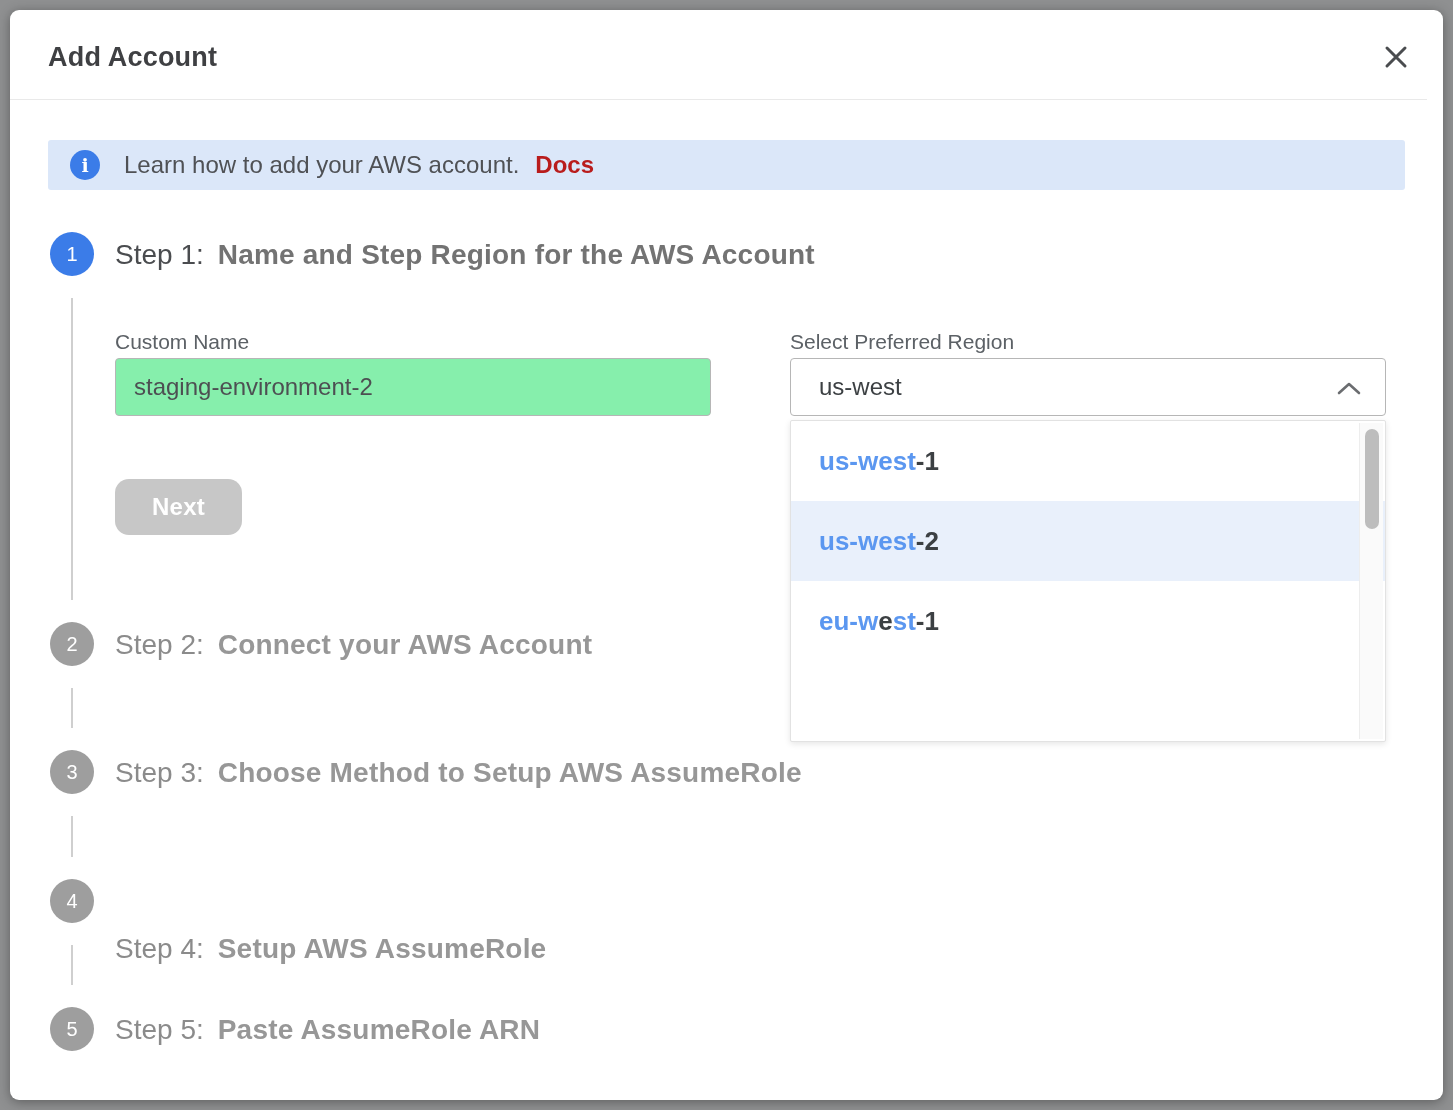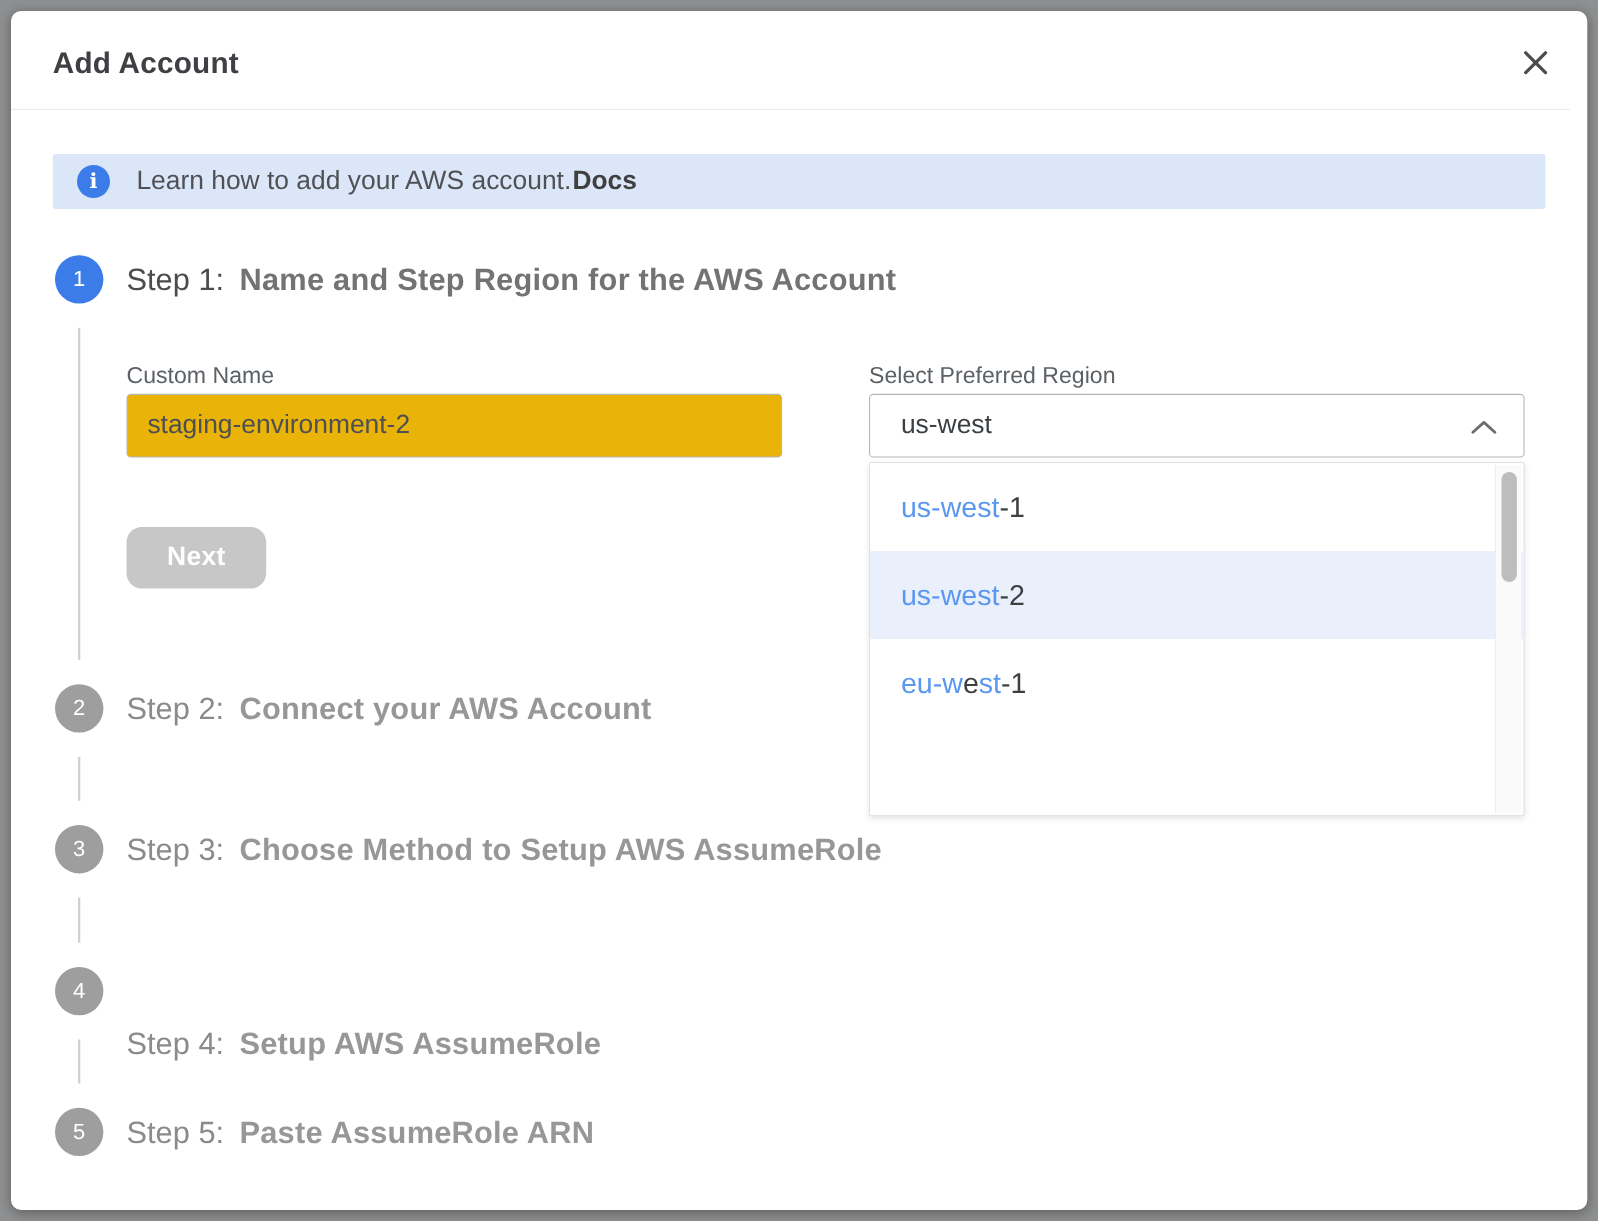--- a/index.html
+++ b/index.html
@@ -35,63 +35,63 @@
     display:flex; align-items:center;
   }
   .info-icon {
     width:30px; height:30px; border-radius:50%;
     background:#3b7ce8; color:#ffffff;
     margin-left:22px; flex:0 0 auto;
     display:flex; align-items:center; justify-content:center;
     font-family:"DejaVu Serif", serif; font-weight:700; font-size:19px;
   }
   .banner-text { margin-left:24px; font-size:24px; color:#4f5155; }
-  .docs-link { margin-left:1px; font-size:24px; color:#404040; font-weight:700; text-decoration:none; cursor:pointer;text-align:center; }
+  .docs-link { margin-left:16px; font-size:24px; color:#b91c1c; font-weight:700; text-decoration:none; cursor:pointer;text-align:center; }
   
   .step-circle {
     position:absolute; left:40px; width:44px; height:44px; border-radius:50%;
     color:#ffffff; font-size:20px;
     display:flex; align-items:center; justify-content:center;
   }
   .step-circle.active { background:#3b7ce8; }
   .step-circle.inactive { background:#9e9e9e; }
   .connector { position:absolute; left:61px; width:2px; background:#cfcfcf; }
   .step-heading { position:absolute; left:105px; height:44px; line-height:46px; white-space:nowrap; font-size:28px; }
   .step-heading .prefix { font-weight:400; margin-right:14px; }
   .step-heading .title  { font-weight:700; letter-spacing:.2px; }
   .step-heading.active .prefix { color:#4a4c4f; }
   .step-heading.active .title  { color:#737373; }
   .step-heading.inactive .prefix { color:#8b8b8b; }
   .step-heading.inactive .title  { color:#979797; }
   
   .field-label { position:absolute; font-size:21px; color:#5c6166; }
   .text-input {
     position:absolute; width:596px; height:58px;
-    border:1px solid #b6b6b6; border-radius:4px; background:#eab308;
+    border:1px solid #b6b6b6; border-radius:4px; background:#86efac;
     font-family:"Liberation Sans", sans-serif;
     font-size:24px; color:#4d4f52; padding:0 0 0 18px; outline:none;
   }
   .combo {
     position:absolute; left:780px; top:348px; width:596px; height:58px;
     border:1px solid #b6b6b6; border-radius:4px; background:#ffffff;
     display:flex; align-items:center; cursor:pointer;
   }
   .combo-value { margin-left:28px; font-size:24px; color:#3c4043; }
   .combo-chevron { position:absolute; right:24px; top:23px; }
   .next-btn {
     position:absolute; left:105px; top:469px; width:127px; height:56px;
     background:#c7c7c7; border:none; border-radius:14px;
     color:#ffffff; font-family:"Liberation Sans", sans-serif;
     font-size:24px; font-weight:700; letter-spacing:.3px;
   }
   
   .dropdown {
     position:absolute; left:780px; top:410px; width:596px; height:322px;
     background:#ffffff; border:1px solid #e2e2e2; border-radius:2px;
-    box-shadow:0 2px 6px rgba(0,0,0,.10); z-index:5;
+    box-shadow:0 2px 6px rgba(0,0,0,.10); z-index:5;font-weight:bold;
   }
   .option {
     height:80px; line-height:80px; padding-left:28px;
     font-size:26px; cursor:pointer; white-space:nowrap;
   }
   .option.selected { background:#e9f0fb; }
   .option .m { color:#5b97f0; }
   .option .r { color:#3c4043; }
   .scroll-track {
     position:absolute; top:2px; right:2px; width:24px; height:316px;

